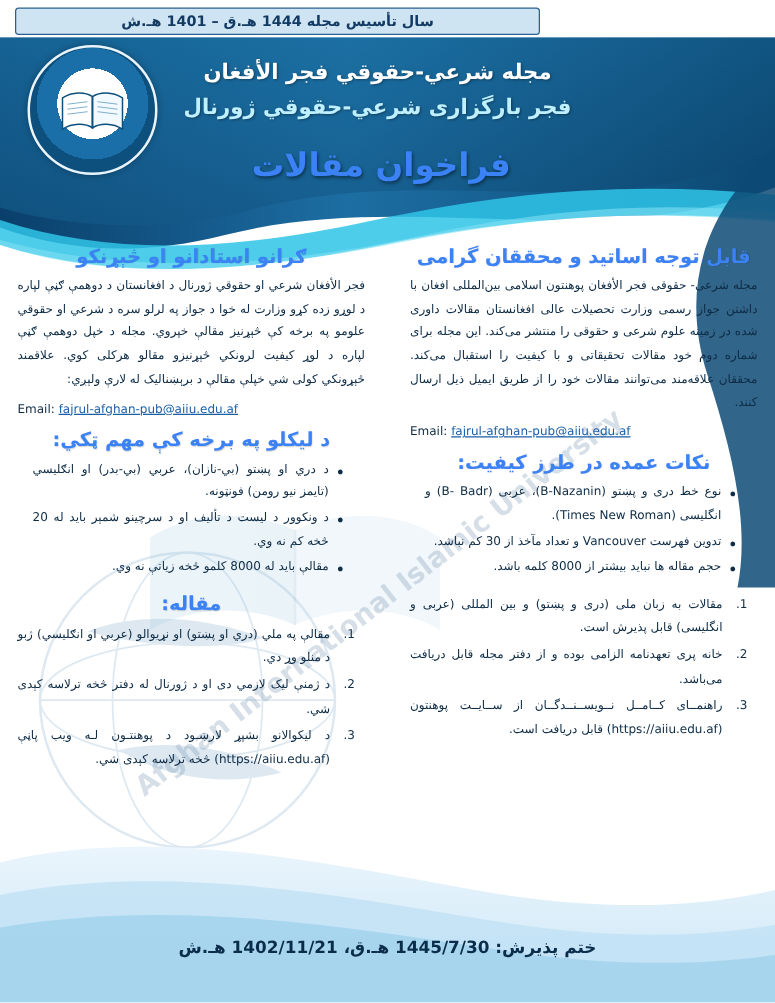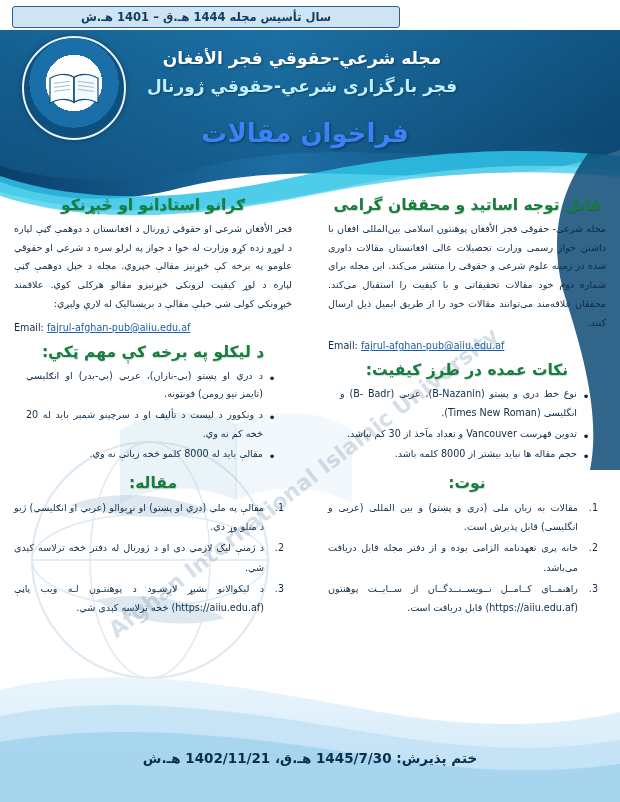--- a/index.html
+++ b/index.html
@@ -13,21 +13,21 @@
   }
 
   
   .bg-wrap { position: absolute; inset: 0; z-index: 0; }
   .wave-svg { position: absolute; top: 0; left: 0; width: 620px; height: 802px; }
 
   
   .year-bar {
     position: absolute;
     top: 6px; left: 12px;
-    width: 388px; height: 22px;
+    width: 420px; height: 22px;
     background: #cfe4f2;
     border: 1px solid #2b5f8f;
     border-radius: 3px;
     display: flex; align-items: center; justify-content: center;
     z-index: 6;
   }
   .year-bar span {
     font-size: 11.5px; font-weight: bold; color: #123a63;
     letter-spacing: .2px;
   }
@@ -66,21 +66,21 @@
     width: 52px; height: 34px;
   }
 
   
   .cols { position: absolute; top: 196px; left: 0; width: 620px; height: 520px; z-index: 4; }
   .col { position: absolute; top: 0; width: 278px; }
   .col-right { right: 14px; }
   .col-left  { left: 14px; }
 
   .sec-head {
-    font-size: 15.5px; font-weight: bold; color: #15803d;
+    font-size: 15.5px; font-weight: bold; color: #3b82f6;
     text-shadow: .5px .5px 1px rgba(0,0,0,.18);
     margin: 0 0 6px 0;
     text-align: center;
   }
 
   .body-text {
     font-size: 9.6px; line-height: 1.95;
     color: #0e2c46; text-align: justify;
     margin: 0 0 8px 0;
   }
@@ -214,21 +214,20 @@
     </div>
 
     <h2 class="sec-head">نکات عمده در طرز کیفیت:</h2>
     <ul class="bullets">
       <li>نوع خط دری و پښتو (B-Nazanin)، عربی (B- Badr) و انگلیسی (Times New Roman).</li>
       <li>تدوین فهرست Vancouver و تعداد مآخذ از 30 کم نباشد.</li>
       <li>حجم مقاله ها نباید بیشتر از 8000 کلمه باشد.</li>
     </ul>
 
 
-    <h2 class="sec-head">نوت:</h2>
     <ol class="nums">
       <li>مقالات به زبان ملی (دری و پښتو) و بین المللی (عربی و انگلیسی) قابل پذیرش است.</li>
       <li>خانه پری تعهدنامه الزامی بوده و از دفتر مجله قابل دریافت می‌باشد.</li>
       <li>راهنمــای کــامــل نــویســنــدگــان از ســایــت پوهنتون (https://aiiu.edu.af) قابل دریافت است.</li>
     </ol>
   </div>
 
   <div class="col col-left">
     <h2 class="sec-head">ګرانو استادانو او څېړنکو</h2>
     <p class="body-text">فجر الأفغان شرعي او حقوقي ژورنال د افغانستان د دوهمې ګڼې لپاره د لوړو زده کړو وزارت له خوا د جواز په لرلو سره د شرعي او حقوقي علومو په برخه کې څېړنیز مقالې خپروي. مجله د خپل دوهمې ګڼې لپاره د لوړ کیفیت لرونکي څېړنیزو مقالو هرکلی کوي. علاقمند څېړونکي کولی شي خپلې مقالې د برېښنالیک له لارې ولېږي:</p>

